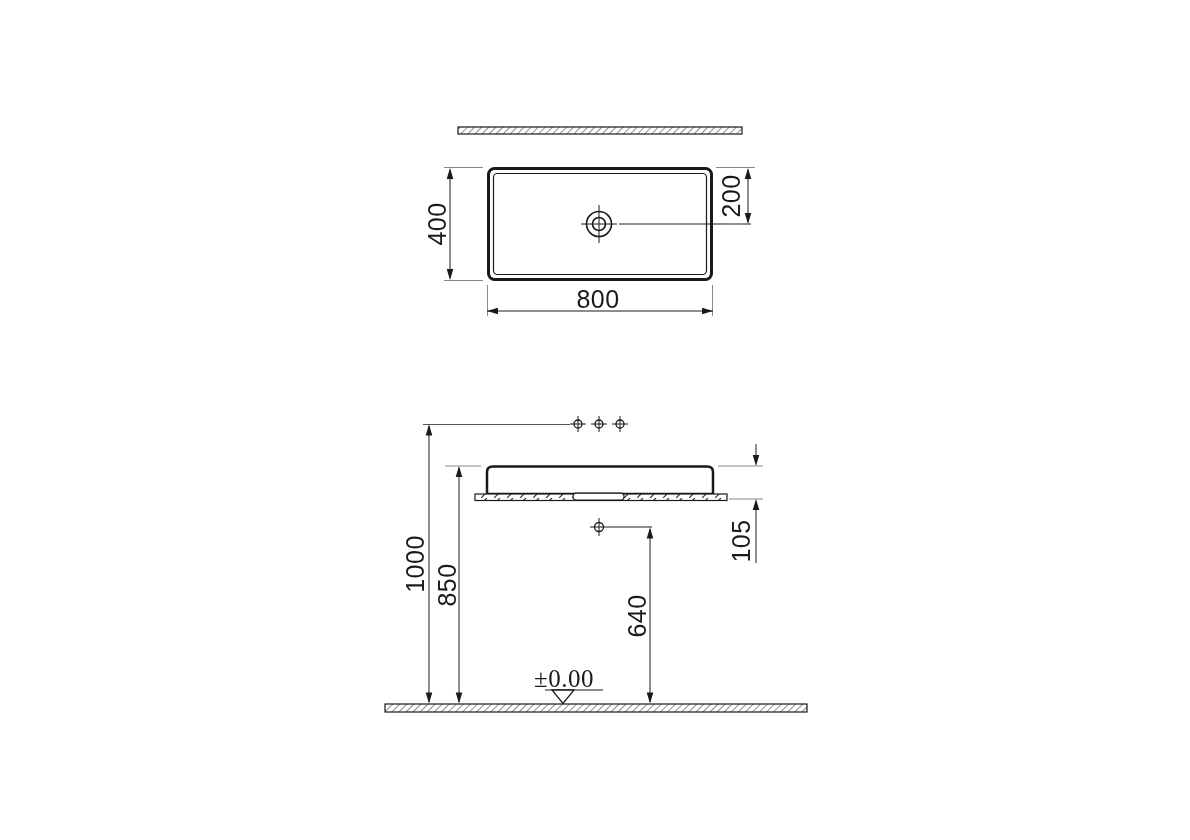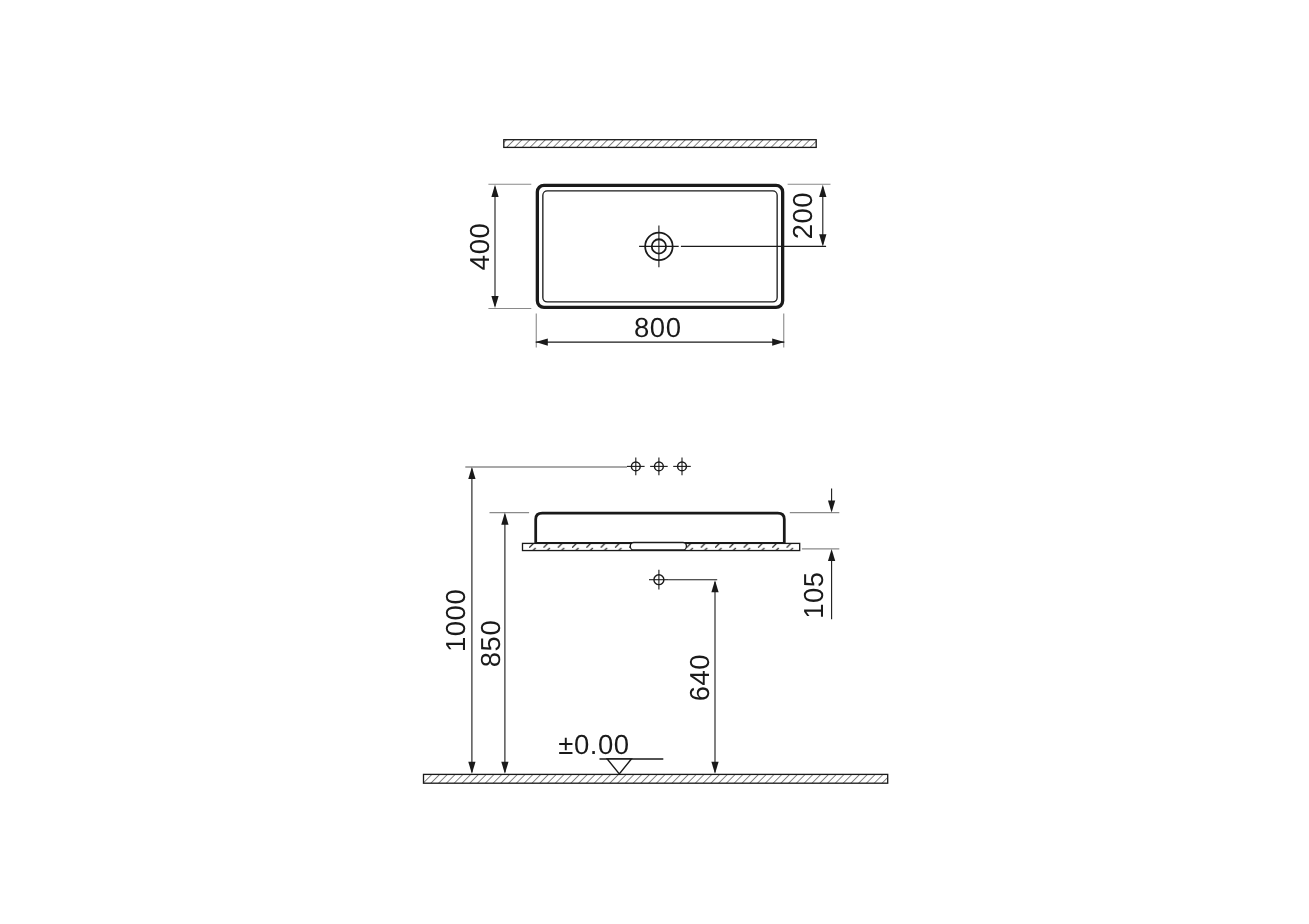--- a/index.html
+++ b/index.html
@@ -169,15 +169,15 @@
   <div class="dim-label" style="left:598px; top:299px;">800</div>
 
   <div class="dim-label rot" style="left:415px; top:564px;">1000</div>
 
   <div class="dim-label rot" style="left:447px; top:585px;">850</div>
 
   <div class="dim-label rot" style="left:637px; top:616px;">640</div>
 
   <div class="dim-label rot" style="left:741px; top:541px;">105</div>
 
-  <div class="dim-label" style="left:540px; top:678px;">±0.00</div>
+  <div class="dim-label" style="left:564px; top:678px;font-family:Liberation Serif, serif;">±0.00</div>
 
 </div>
 
 </body></html>

